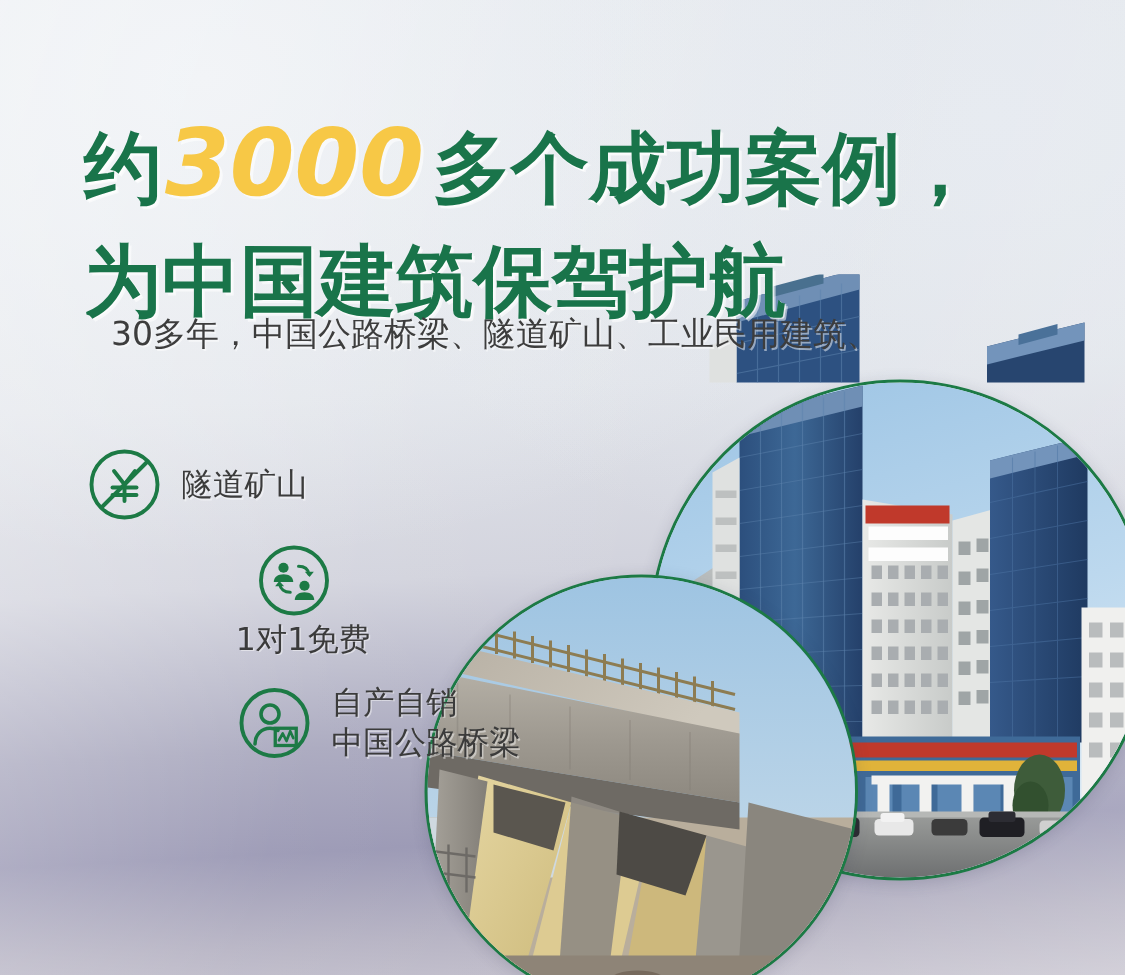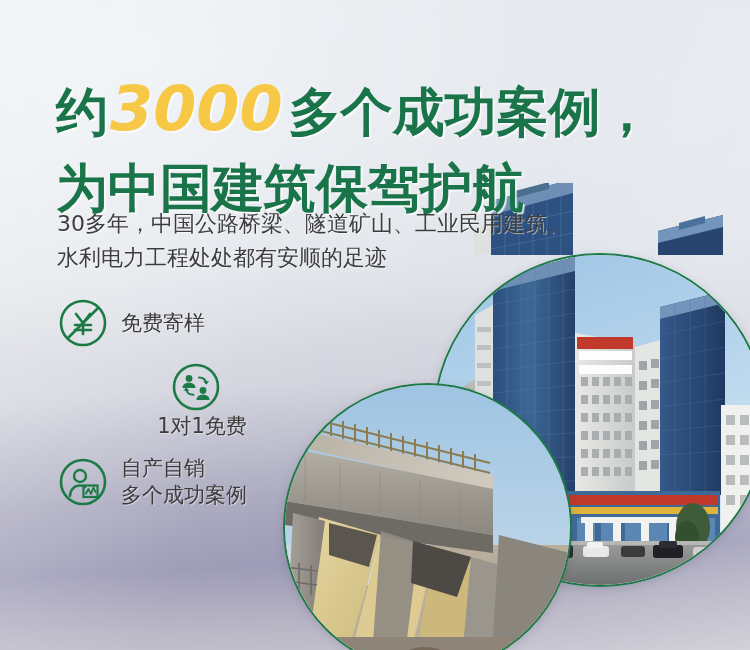--- a/index.html
+++ b/index.html
@@ -70,21 +70,21 @@
     color:#f7c846;
     font-size:62px;
     font-style:italic;
     font-weight:bold;
     padding:0 6px 0 2px;
     text-shadow:2px 2px 0 rgba(255,255,255,.6);
   }
 
   
   .subtitle{
-    position:absolute;left:57px;top:207px;width:660px;
+    position:absolute;left:74px;top:207px;width:660px;
     font-size:22px;color:#3d3d3d;line-height:1.55;
     text-shadow:1px 1px 0 rgba(255,255,255,.5);
   }
   .sub-line{white-space:nowrap;}
 
   
   .features{position:absolute;left:57px;top:295px;width:290px;}
   .feature{
     display:flex;align-items:center;
     margin-bottom:10px;
@@ -93,21 +93,21 @@
     width:52px;height:52px;flex:0 0 52px;margin-right:12px;
     display:block;
   }
   .feature .ic svg{display:block;width:52px;height:52px;}
   .feature .ftext{
     font-size:21px;color:#3b3b3b;line-height:1.28;
     text-shadow:1px 1px 0 rgba(255,255,255,.45);
   }
   .f1{height:56px;}
   .f2{height:74px;flex-direction:column;}
-  .f3{height:74px;}
+  .f3{height:74px;justify-content:flex-end;}
   .f4{height:74px;}
 </style>
 </head>
 <body>
 
 <div class="banner">
 
   <div class="photo-building">
     <svg viewBox="0 0 330 330" preserveAspectRatio="xMidYMid slice" aria-hidden="true">
       <defs>
@@ -455,41 +455,40 @@
     </svg>
   </div>
 
   <div class="headline">
     <div class="hl-row r1"><span>约</span><span class="hl-num">3000</span><span>多个成功案例，</span></div>
     <div class="hl-row r2">为中国建筑保驾护航</div>
   </div>
 
   <div class="subtitle">
     <div class="sub-line">30多年，中国公路桥梁、隧道矿山、工业民用建筑、</div>
-    <div class="sub-line">水利电力工程处处都有安顺的足迹</div>
   </div>
 
   <div class="features">
 
     <div class="feature f1">
       <span class="ic">
         <svg viewBox="0 0 52 52" aria-hidden="true">
           <circle cx="26" cy="26" r="22" fill="none" stroke="#1c7a45" stroke-width="2.6"></circle>
           <g stroke="#1c7a45" stroke-width="2.6" stroke-linecap="round" fill="none">
             <line x1="19" y1="17" x2="26" y2="26"></line>
             <line x1="33" y1="17" x2="26" y2="26"></line>
             <line x1="26" y1="26" x2="26" y2="37"></line>
             <line x1="18" y1="28" x2="34" y2="28"></line>
             <line x1="18" y1="33" x2="34" y2="33"></line>
           </g>
           <line x1="11" y1="41" x2="41" y2="11" stroke="#1c7a45" stroke-width="2.6" stroke-linecap="round"></line>
         </svg>
       </span>
       <span class="ftext">
-        <span>免费寄样</span>
+        <span>隧道矿山</span>
       </span>
     </div>
 
     <div class="feature f2">
       <span class="ic">
         <svg viewBox="0 0 52 52" aria-hidden="true">
           <circle cx="26" cy="26" r="22" fill="none" stroke="#1c7a45" stroke-width="2.6"></circle>
           <g fill="#1c7a45">
             <circle cx="19" cy="17.5" r="3.4"></circle>
             <path d="M12.5 27c0-3.4 2.9-5.2 6.5-5.2s6.5 1.8 6.5 5.2z"></path>
@@ -514,19 +513,19 @@
         <svg viewBox="0 0 52 52" aria-hidden="true">
           <circle cx="26" cy="26" r="22" fill="none" stroke="#1c7a45" stroke-width="2.6"></circle>
           <circle cx="23" cy="20" r="6" fill="none" stroke="#1c7a45" stroke-width="2.4"></circle>
           <path d="M13 40c0-6.6 4.6-10.5 10-10.5 2 0 3.8.5 5.3 1.4" fill="none" stroke="#1c7a45" stroke-width="2.4" stroke-linecap="round"></path>
           <rect x="26.5" y="29.5" width="14" height="11.5" fill="none" stroke="#1c7a45" stroke-width="2.2"></rect>
           <polyline points="29,37.5 31.5,33 34,38 36.5,31.5 38.5,36" fill="none" stroke="#1c7a45" stroke-width="1.8" stroke-linejoin="round" stroke-linecap="round"></polyline>
         </svg>
       </span>
       <span class="ftext">
         <span>自产自销</span><br>
-        <span>多个成功案例</span>
+        <span>中国公路桥梁</span>
       </span>
     </div>
 
 
   </div>
 </div>
 
 </body></html>

